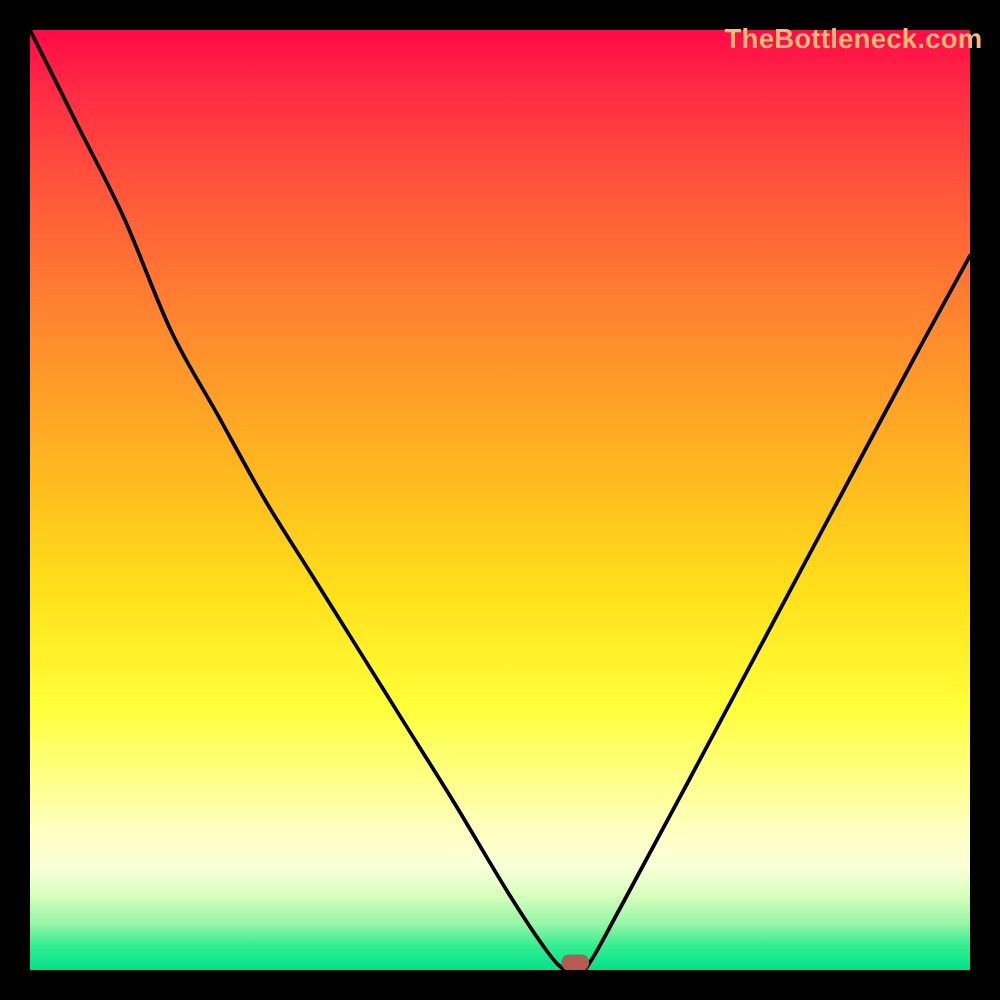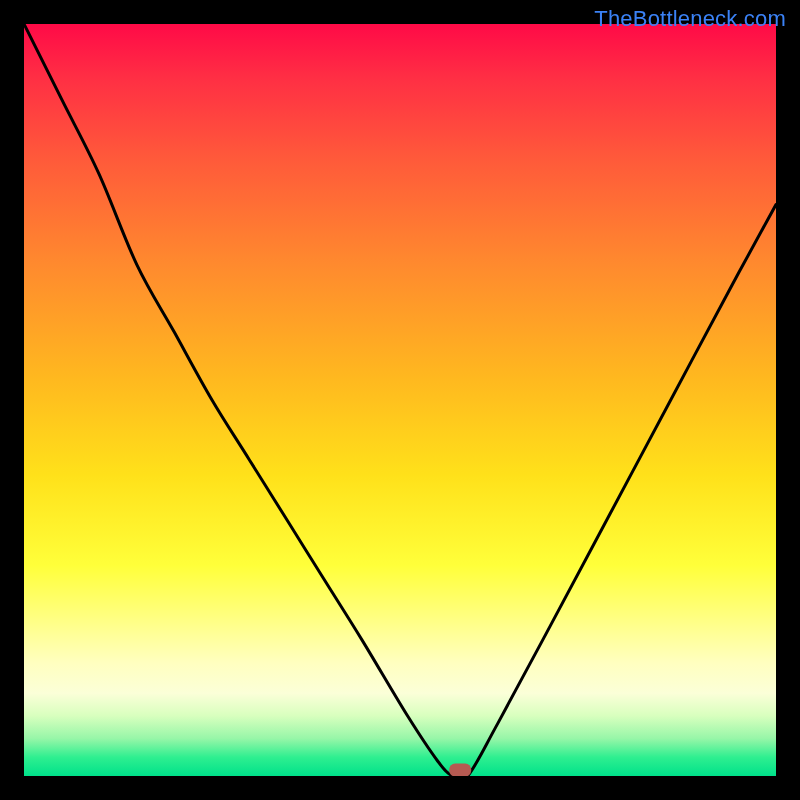--- a/index.html
+++ b/index.html
@@ -12,25 +12,25 @@
     font-family: Arial, Helvetica, sans-serif;
   }
   .frame {
     position: relative;
     width: 800px;
     height: 800px;
     background: #000;
   }
   .watermark {
     position: absolute;
-    top: 6px;
+    top: 18px;
     right: 14px;
     font-size: 22px;
-    font-weight: 400;
-    color: #3b82f6;
+    font-weight: 700;
+    color: #fdba74;
     letter-spacing: 0.2px;
     z-index: 5;
   }
   .plot-area {
     position: absolute;
     left: 24px;
     top: 24px;
     width: 752px;
     height: 752px;
     

